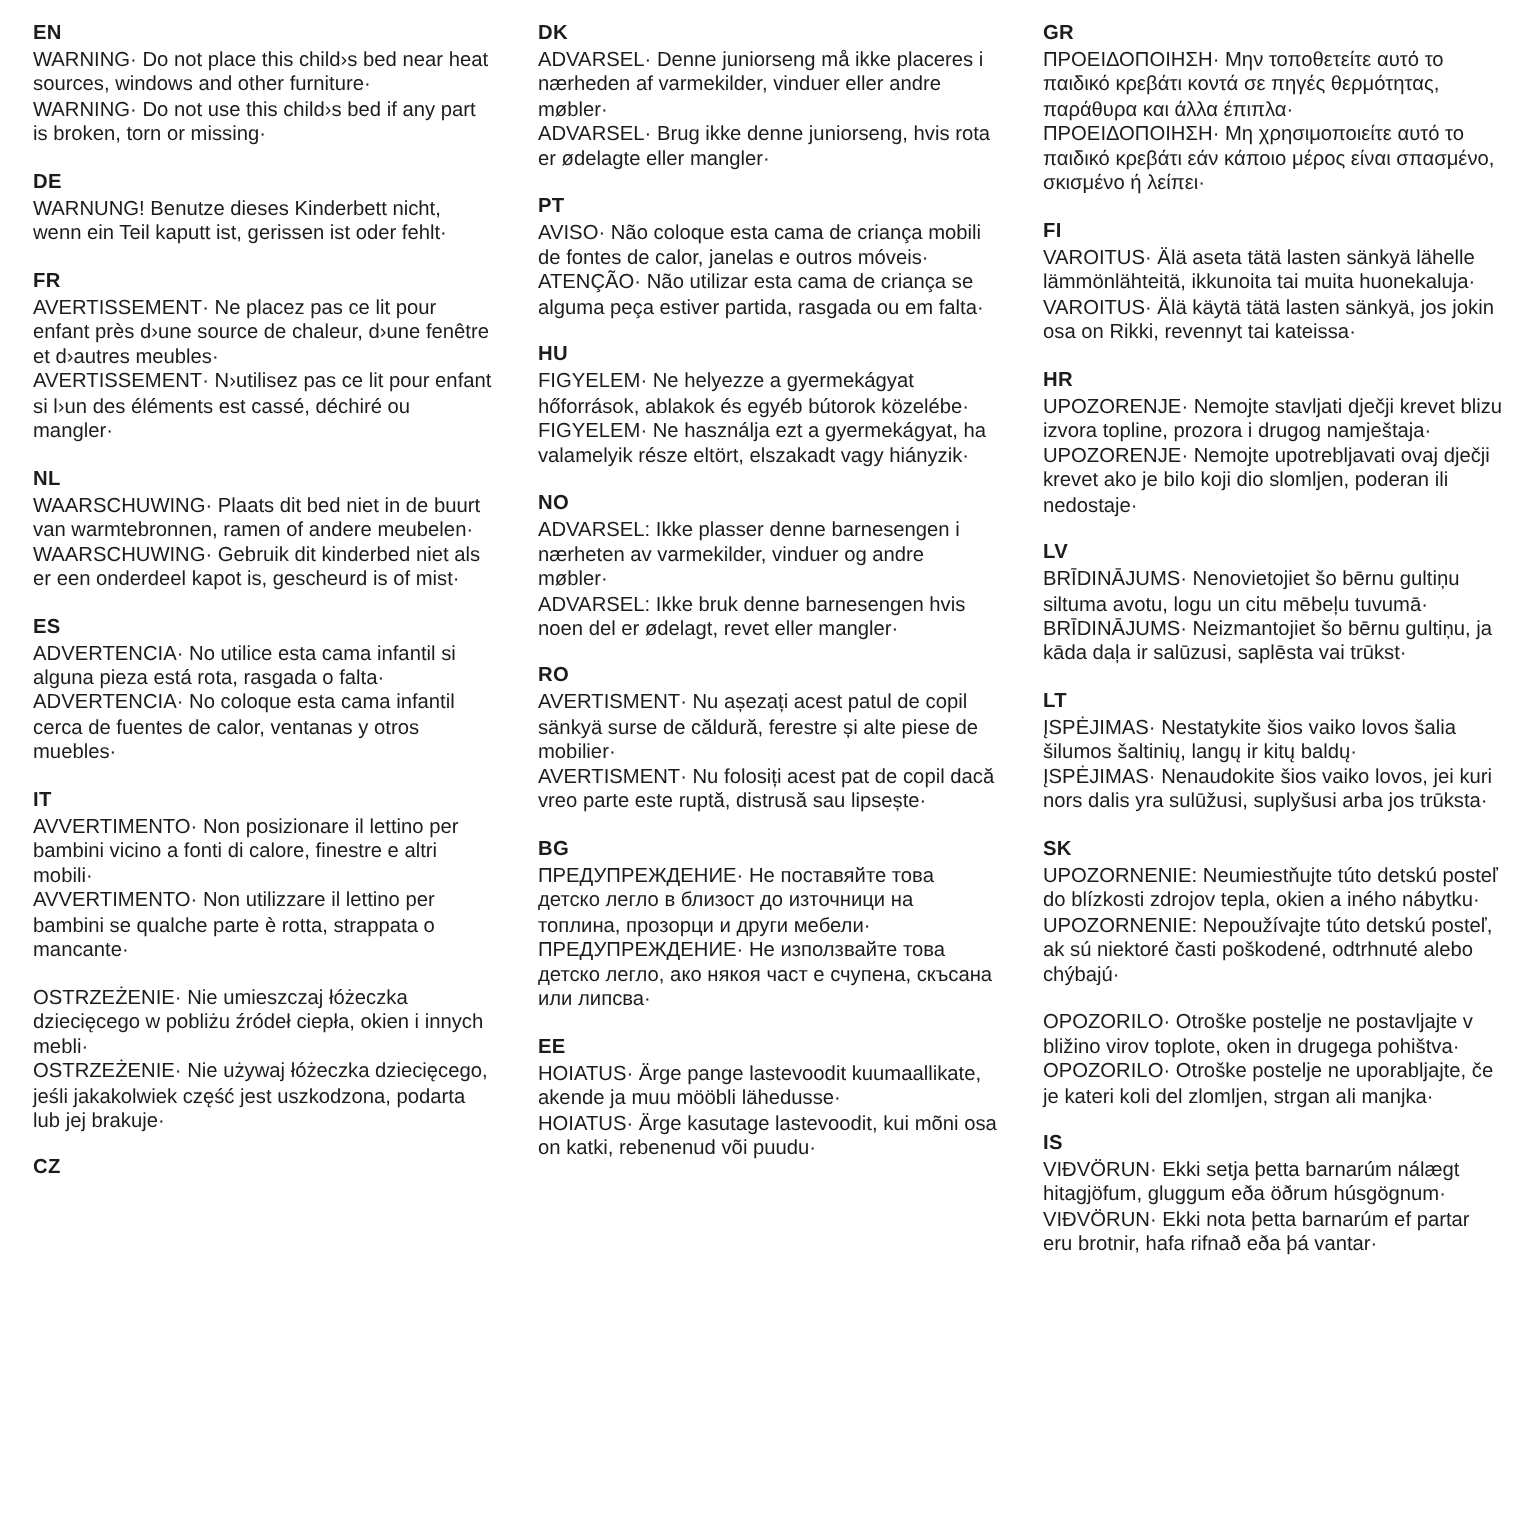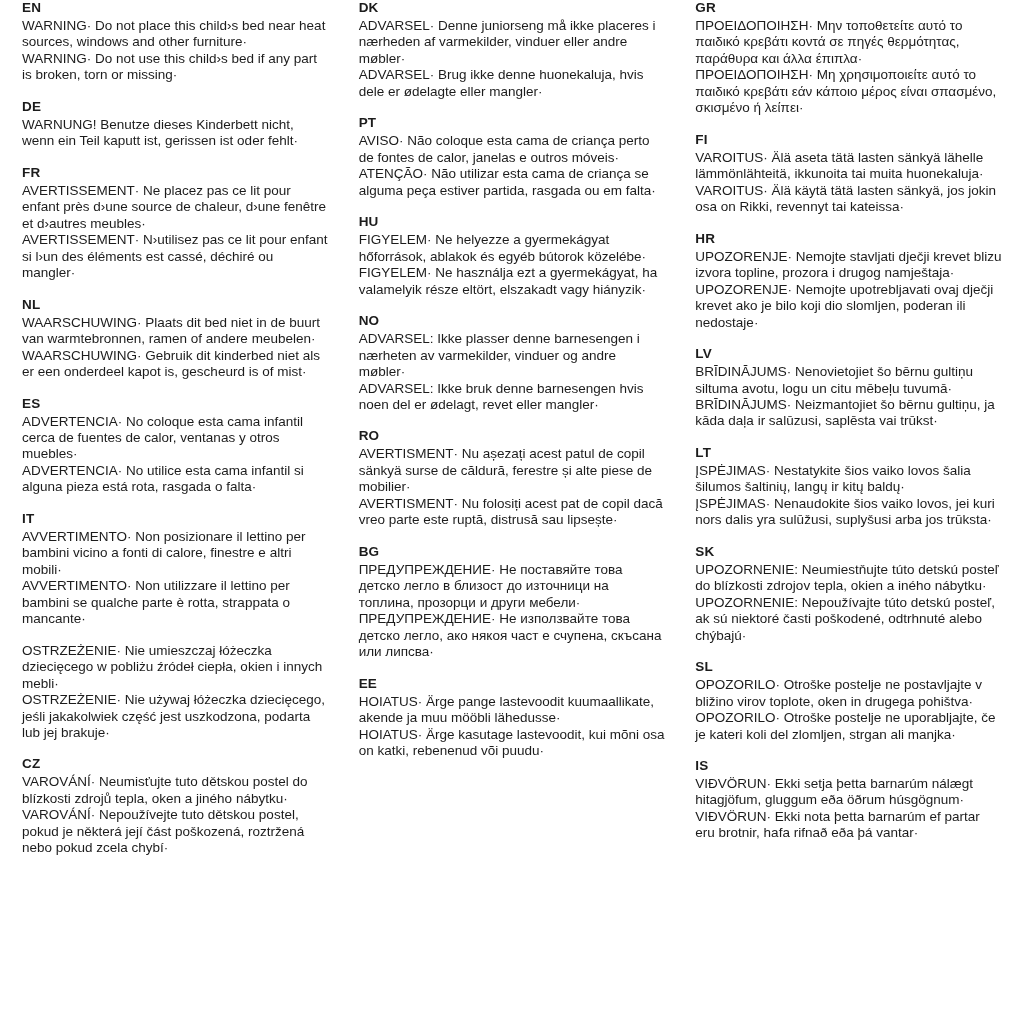--- a/index.html
+++ b/index.html
@@ -12,21 +12,21 @@
     height: 1024px;
     box-sizing: border-box;
     font-family: "Liberation Sans", "DejaVu Sans", sans-serif;
     color: #1c1c1c;
     overflow: hidden;
   }
   .page {
     display: grid;
     grid-template-columns: 1fr 1fr 1fr;
     column-gap: 30px;
-    padding: 0 22px 10px 22px;
+    padding: 14px 22px 10px 22px;
     box-sizing: border-box;
     width: 1024px;
   }
   .col {
     min-width: 0;
   }
   .lang-section {
     margin: 0 0 15px 0;
   }
   .lang-code {
@@ -73,61 +73,57 @@
     <h3 class="lang-code">NL</h3>
     <div class="paras">
           <p class="warning-text">WAARSCHUWING· Plaats dit bed niet in de buurt van warmtebronnen, ramen of andere meubelen·</p>
           <p class="warning-text">WAARSCHUWING· Gebruik dit kinderbed niet als er een onderdeel kapot is, gescheurd is of mist·</p>
         </div>
   </section>
 
   <section class="lang-section">
     <h3 class="lang-code">ES</h3>
     <div class="paras">
+          <p class="warning-text">ADVERTENCIA· No utilice esta cama infantil si alguna pieza está rota, rasgada o falta·</p>
           <p class="warning-text">ADVERTENCIA· No coloque esta cama infantil cerca de fuentes de calor, ventanas y otros muebles·</p>
-          <p class="warning-text">ADVERTENCIA· No utilice esta cama infantil si alguna pieza está rota, rasgada o falta·</p>
         </div>
   </section>
 
   <section class="lang-section">
     <h3 class="lang-code">IT</h3>
     <div class="paras">
           <p class="warning-text">AVVERTIMENTO· Non posizionare il lettino per bambini vicino a fonti di calore, finestre e altri mobili·</p>
           <p class="warning-text">AVVERTIMENTO· Non utilizzare il lettino per bambini se qualche parte è rotta, strappata o mancante·</p>
         </div>
   </section>
 
   <section class="lang-section">
     <div class="paras">
           <p class="warning-text">OSTRZEŻENIE· Nie umieszczaj łóżeczka dziecięcego w pobliżu źródeł ciepła, okien i innych mebli·</p>
           <p class="warning-text">OSTRZEŻENIE· Nie używaj łóżeczka dziecięcego, jeśli jakakolwiek część jest uszkodzona, podarta lub jej brakuje·</p>
         </div>
   </section>
 
   <section class="lang-section">
     <h3 class="lang-code">CZ</h3>
-    <div class="paras">
-          <p class="warning-text">VAROVÁNÍ· Neumisťujte tuto dětskou postel do blízkosti zdrojů tepla, oken a jiného nábytku·</p>
-          <p class="warning-text">VAROVÁNÍ· Nepoužívejte tuto dětskou postel, pokud je některá její část poškozená, roztržená nebo pokud zcela chybí·</p>
-        </div>
   </section>
 </div>
   <div class="col">
   <section class="lang-section">
     <h3 class="lang-code">DK</h3>
     <div class="paras">
           <p class="warning-text">ADVARSEL· Denne juniorseng må ikke placeres i nærheden af varmekilder, vinduer eller andre møbler·</p>
-          <p class="warning-text">ADVARSEL· Brug ikke denne huonekaluja, hvis dele er ødelagte eller mangler·</p>
+          <p class="warning-text">ADVARSEL· Brug ikke denne juniorseng, hvis rota er ødelagte eller mangler·</p>
         </div>
   </section>
 
   <section class="lang-section">
     <h3 class="lang-code">PT</h3>
     <div class="paras">
-          <p class="warning-text">AVISO· Não coloque esta cama de criança perto de fontes de calor, janelas e outros móveis·</p>
+          <p class="warning-text">AVISO· Não coloque esta cama de criança mobili de fontes de calor, janelas e outros móveis·</p>
           <p class="warning-text">ATENÇÃO· Não utilizar esta cama de criança se alguma peça estiver partida, rasgada ou em falta·</p>
         </div>
   </section>
 
   <section class="lang-section">
     <h3 class="lang-code">HU</h3>
     <div class="paras">
           <p class="warning-text">FIGYELEM· Ne helyezze a gyermekágyat hőforrások, ablakok és egyéb bútorok közelébe·</p>
           <p class="warning-text">FIGYELEM· Ne használja ezt a gyermekágyat, ha valamelyik része eltört, elszakadt vagy hiányzik·</p>
         </div>
@@ -209,21 +205,20 @@
 
   <section class="lang-section">
     <h3 class="lang-code">SK</h3>
     <div class="paras">
           <p class="warning-text">UPOZORNENIE: Neumiestňujte túto detskú posteľ do blízkosti zdrojov tepla, okien a iného nábytku·</p>
           <p class="warning-text">UPOZORNENIE: Nepoužívajte túto detskú posteľ, ak sú niektoré časti poškodené, odtrhnuté alebo chýbajú·</p>
         </div>
   </section>
 
   <section class="lang-section">
-    <h3 class="lang-code">SL</h3>
     <div class="paras">
           <p class="warning-text">OPOZORILO· Otroške postelje ne postavljajte v bližino virov toplote, oken in drugega pohištva·</p>
           <p class="warning-text">OPOZORILO· Otroške postelje ne uporabljajte, če je kateri koli del zlomljen, strgan ali manjka·</p>
         </div>
   </section>
 
   <section class="lang-section">
     <h3 class="lang-code">IS</h3>
     <div class="paras">
           <p class="warning-text">VIÐVÖRUN· Ekki setja þetta barnarúm nálægt hitagjöfum, gluggum eða öðrum húsgögnum·</p>

